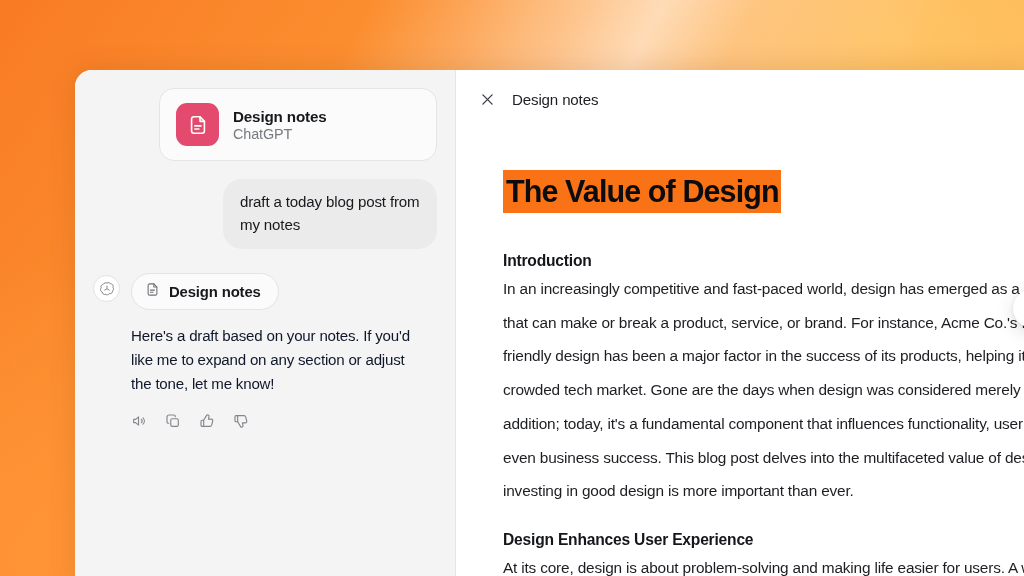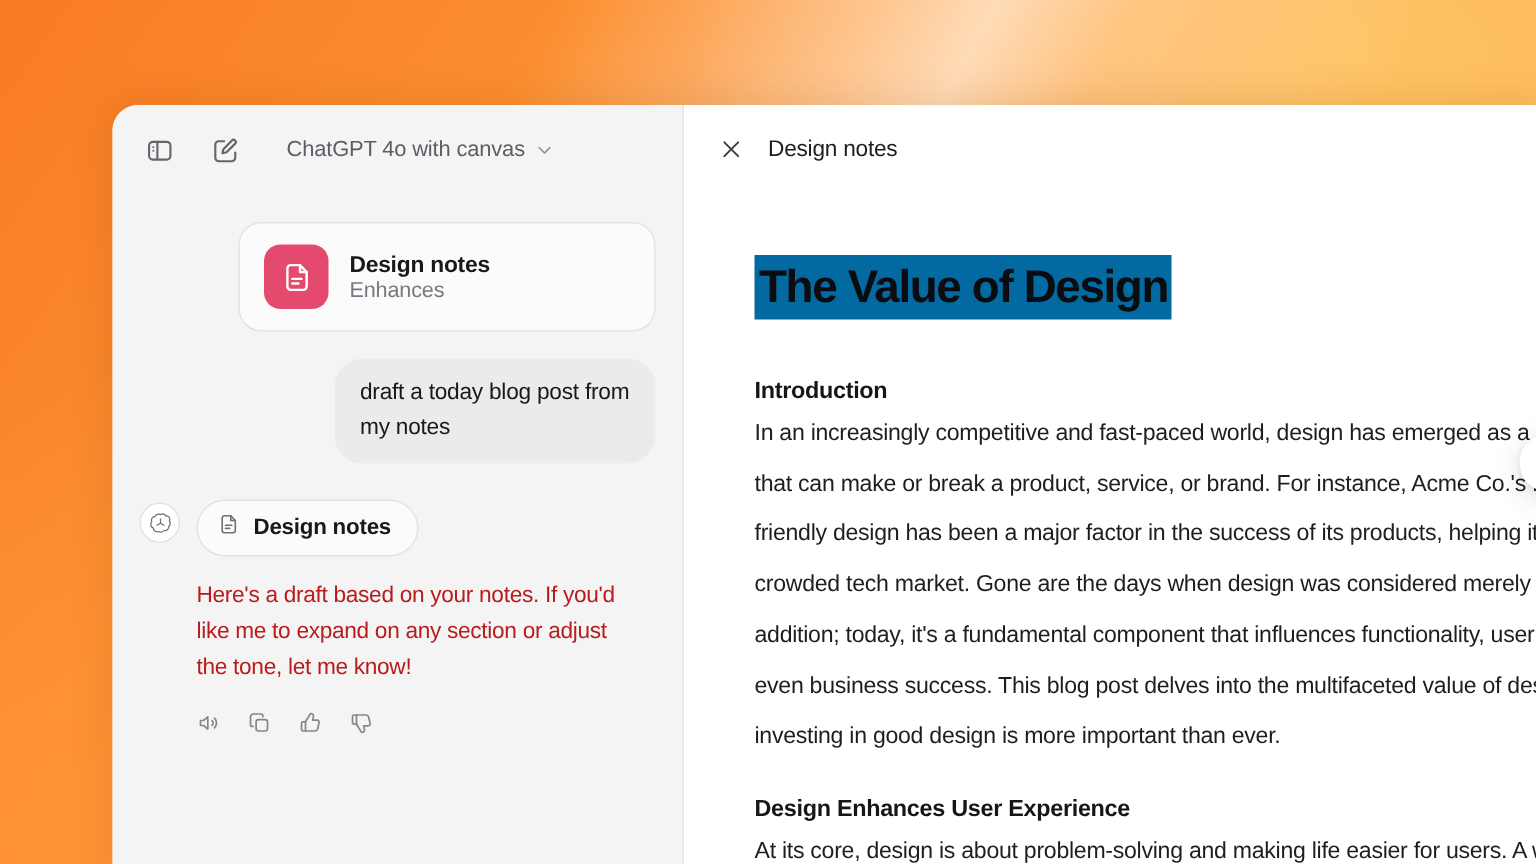--- a/index.html
+++ b/index.html
@@ -173,21 +173,21 @@
     font-size: 14.9px;
     font-weight: 600;
     color: #17191d;
     letter-spacing: -0.15px;
   }
 
   .assistant-text {
     margin-top: 14px;
     font-size: 15.1px;
     line-height: 1.58;
-    color: #b91c1c;
+    color: #0f172a;
     letter-spacing: -0.2px;
     max-width: 285px;
   }
 
   .msg-actions {
     display: flex;
     gap: 18px;
     margin-top: 17px;
     color: #83868c;
   }
@@ -235,21 +235,21 @@
     padding: 0 0 0 47px;
     position: relative;
   }
 
   .doc-h1 {
     display: inline-block;
     font-size: 30.5px;
     font-weight: 800;
     letter-spacing: -0.9px;
     color: #0b0c0f;
-    background: #0369a1;
+    background: #f97316;
     line-height: 1.28;
     padding: 2px 2px 2px 3px;
     margin-top: 42px;
     text-align: center;
   }
 
   .doc-h2 {
     font-size: 15.6px;
     font-weight: 700;
     color: #14161a;
@@ -285,59 +285,35 @@
 </style>
 </head>
 <body>
 
 <div id="desktop"></div>
 
 <div id="app-window">
 
   <div id="chat-panel">
 
-    <div class="chat-header">
-      <div class="icon-btn">
-        <svg width="19" height="19" viewBox="0 0 24 24" fill="none" stroke="currentColor" stroke-width="1.8">
-          <rect x="3" y="4.5" width="18" height="15" rx="3.2"></rect>
-          <line x1="10" y1="4.5" x2="10" y2="19.5"></line>
-          <circle cx="6.6" cy="9" r="0.85" fill="currentColor" stroke="none"></circle>
-          <circle cx="6.6" cy="12" r="0.85" fill="currentColor" stroke="none"></circle>
-        </svg>
-      </div>
-      <div class="icon-btn">
-        <svg width="19" height="19" viewBox="0 0 24 24" fill="none" stroke="currentColor" stroke-width="1.8" stroke-linecap="round" stroke-linejoin="round">
-          <path d="M20 13.5v4.3a3 3 0 0 1-3 3H6.2a3 3 0 0 1-3-3V7a3 3 0 0 1 3-3h4.4"></path>
-          <path d="M17.2 3.3a1.9 1.9 0 0 1 2.7 2.7l-7.3 7.3-3.4.8.8-3.4z"></path>
-        </svg>
-      </div>
-      <div class="model-selector">
-        <span class="model-name">ChatGPT 4o with canvas</span>
-        <span class="chev">
-          <svg width="12" height="12" viewBox="0 0 24 24" fill="none" stroke="currentColor" stroke-width="2.3" stroke-linecap="round" stroke-linejoin="round">
-            <polyline points="5 9 12 16 19 9"></polyline>
-          </svg>
-        </span>
-      </div>
-    </div>
 
     <div class="chat-body">
 
       <div class="doc-card">
         <div class="doc-thumb">
           <svg width="22" height="22" viewBox="0 0 24 24" fill="none" stroke="#ffffff" stroke-width="1.75" stroke-linecap="round" stroke-linejoin="round">
             <path d="M14.2 3H7.4A2.4 2.4 0 0 0 5 5.4v13.2A2.4 2.4 0 0 0 7.4 21h9.2a2.4 2.4 0 0 0 2.4-2.4V8z"></path>
             <path d="M14.2 3v5h4.8"></path>
             <line x1="8.6" y1="13" x2="15.2" y2="13"></line>
             <line x1="8.6" y1="16.4" x2="13" y2="16.4"></line>
           </svg>
         </div>
         <div class="doc-meta">
           <div class="doc-title">Design notes</div>
-          <div class="doc-sub">Enhances</div>
+          <div class="doc-sub">ChatGPT</div>
         </div>
       </div>
 
       <div class="user-row">
         <div class="user-bubble">draft a today blog post from my notes</div>
       </div>
 
       <div class="assistant-row">
         <div class="gpt-avatar">
           <svg width="16" height="16" viewBox="0 0 24 24" fill="none" stroke="#6d7076" stroke-width="1.25" stroke-linejoin="round">

